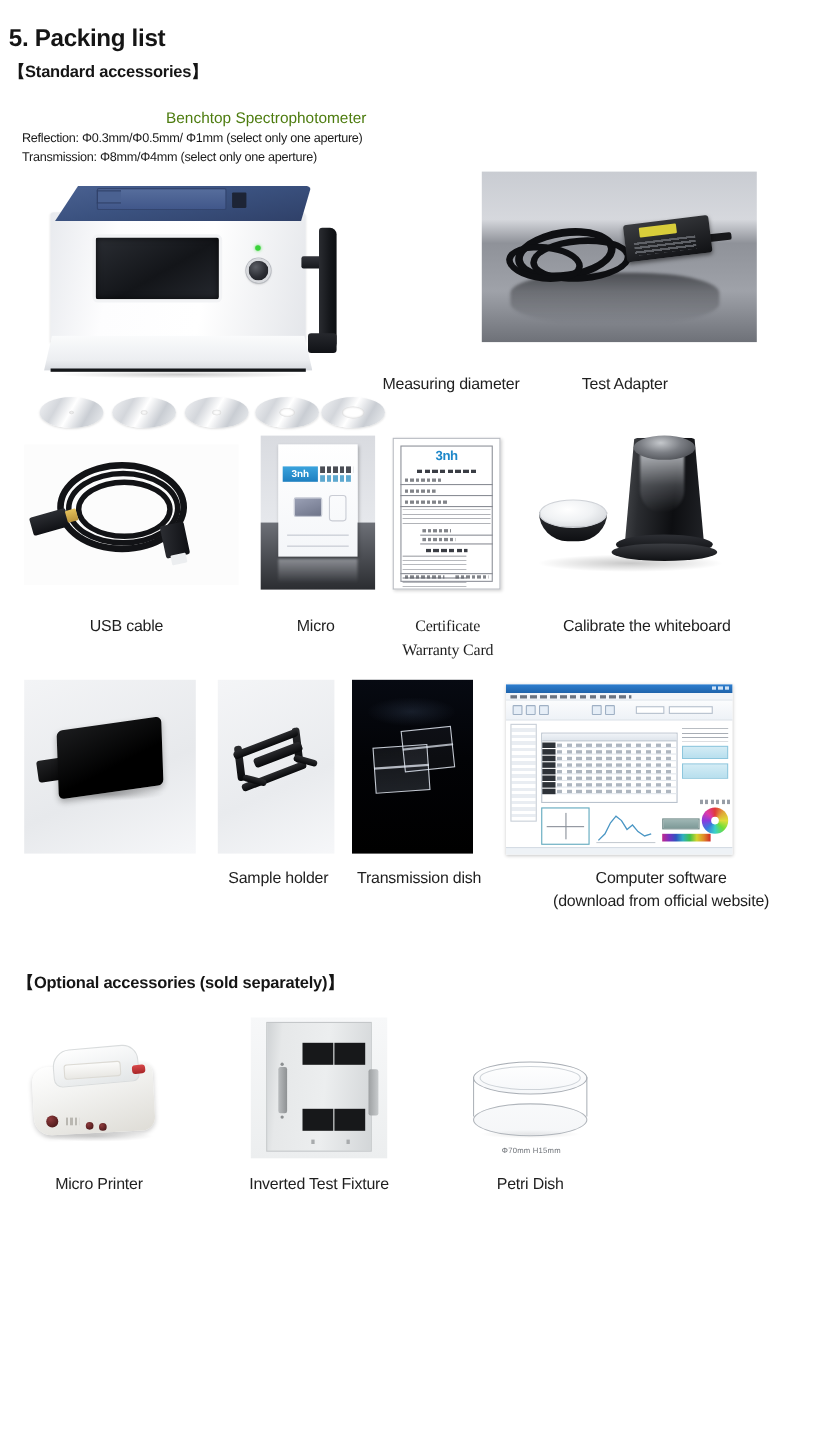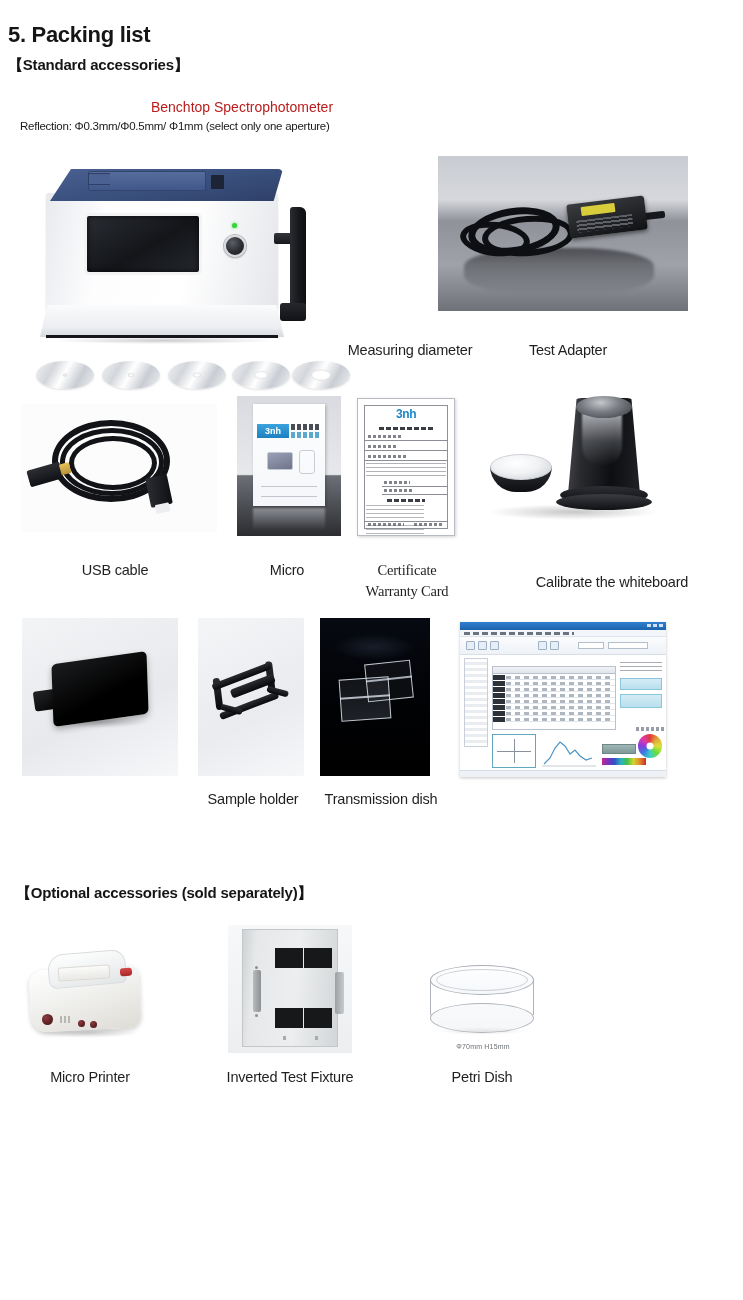--- a/index.html
+++ b/index.html
@@ -27,21 +27,21 @@
   }
   .h-sub2 {
     position: absolute; left: 16px; top: 884px;
     font-size: 15px; font-weight: bold; letter-spacing: -0.2px;
     color: #151515;
   }
 
   
   .cap-title {
     position: absolute; top: 99px; left: 92px; width: 300px;
-    text-align: center; font-size: 14px; color: #b91c1c;
+    text-align: center; font-size: 14px; color: #4d7c0f;
   }
   .cap-line1 {
     position: absolute; top: 120px; left: 20px; width: 420px;
     font-size: 11.5px; color: #1a1a1a; letter-spacing: -0.25px;
   }
   .cap-line2 {
     position: absolute; top: 137px; left: 20px; width: 420px;
     font-size: 11.5px; color: #1a1a1a; letter-spacing: -0.25px;
   }
 
@@ -476,20 +476,21 @@
 </head>
 <body>
 
 <div class="page">
 
   <div class="h-section">5. Packing list</div>
   <div class="h-sub">【Standard accessories】</div>
 
   <div class="cap-title">Benchtop Spectrophotometer</div>
   <div class="cap-line1">Reflection: Φ0.3mm/Φ0.5mm/ Φ1mm (select only one aperture)</div>
+  <div class="cap-line2">Transmission: Φ8mm/Φ4mm (select only one aperture)</div>
 
   <div class="photo" id="spectro">
     <div class="sp-body"></div>
     <div class="sp-top"></div>
     <div class="sp-top-lid"></div>
     <div class="sp-top-notch"></div>
     <div class="sp-top-blk"></div>
     <div class="sp-screen"></div>
     <div class="sp-led"></div>
     <div class="sp-knob"></div>
@@ -581,21 +582,21 @@
     <div class="cb-disc-body"></div>
     <div class="cb-disc-top"></div>
   </div>
 
   <div class="label" style="left:40px; top:560px; width:150px;">USB cable</div>
   <div class="label" style="left:222px; top:560px; width:130px;">Micro</div>
   <div class="label" style="left:345px; top:560px; width:124px;font-family:Liberation Serif, serif;">
     <div>Certificate</div>
     <div>Warranty Card</div>
   </div>
-  <div class="label" style="left:494px; top:560px; width:236px;margin-top:12px;">
+  <div class="label" style="left:470px; top:560px; width:236px;">
     <div>Calibrate the whiteboard</div>
   </div>
 
   <div class="photo" id="baffle">
     <div class="bf-sh"></div>
     <div class="bf-tab"></div>
     <div class="bf-plate"></div>
   </div>
 
   <div class="photo" id="holder">
@@ -652,20 +653,24 @@
     </svg>
     <div class="sw-swatch"></div>
     <div class="sw-spectrum"></div>
     <div class="sw-wheel-lbl"></div>
     <div class="sw-wheel"></div>
     <div class="sw-status"></div>
   </div>
 
   <div class="label" style="left:196px; top:789px; width:114px;">Sample holder</div>
   <div class="label" style="left:312px; top:789px; width:138px;">Transmission dish</div>
+  <div class="label" style="left:462px; top:789px; width:278px;">
+    <div>Computer software</div>
+    <div>(download from official website)</div>
+  </div>
 
   <div class="h-sub2">【Optional accessories (sold separately)】</div>
 
   <div class="photo" id="printer">
     <div class="pr-sh"></div>
     <div class="pr-body"></div>
     <div class="pr-lid"></div>
     <div class="pr-slot"></div>
     <div class="pr-red"></div>
     <div class="pr-port pr-p1"></div>

